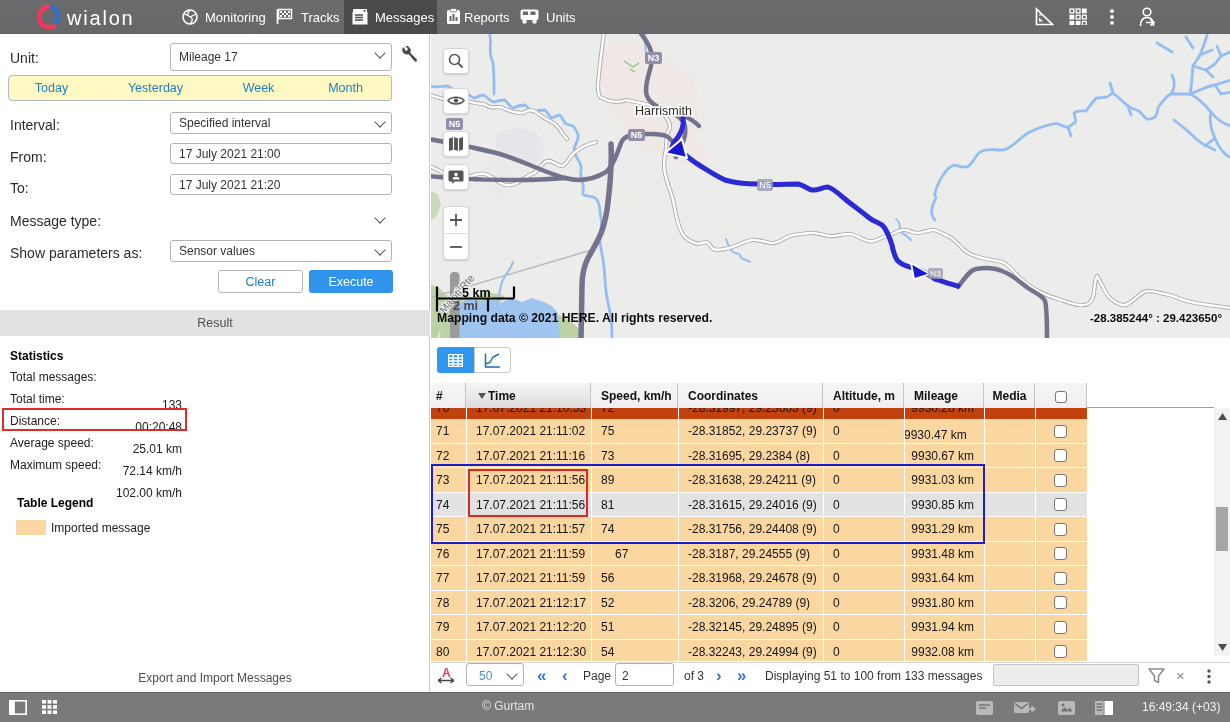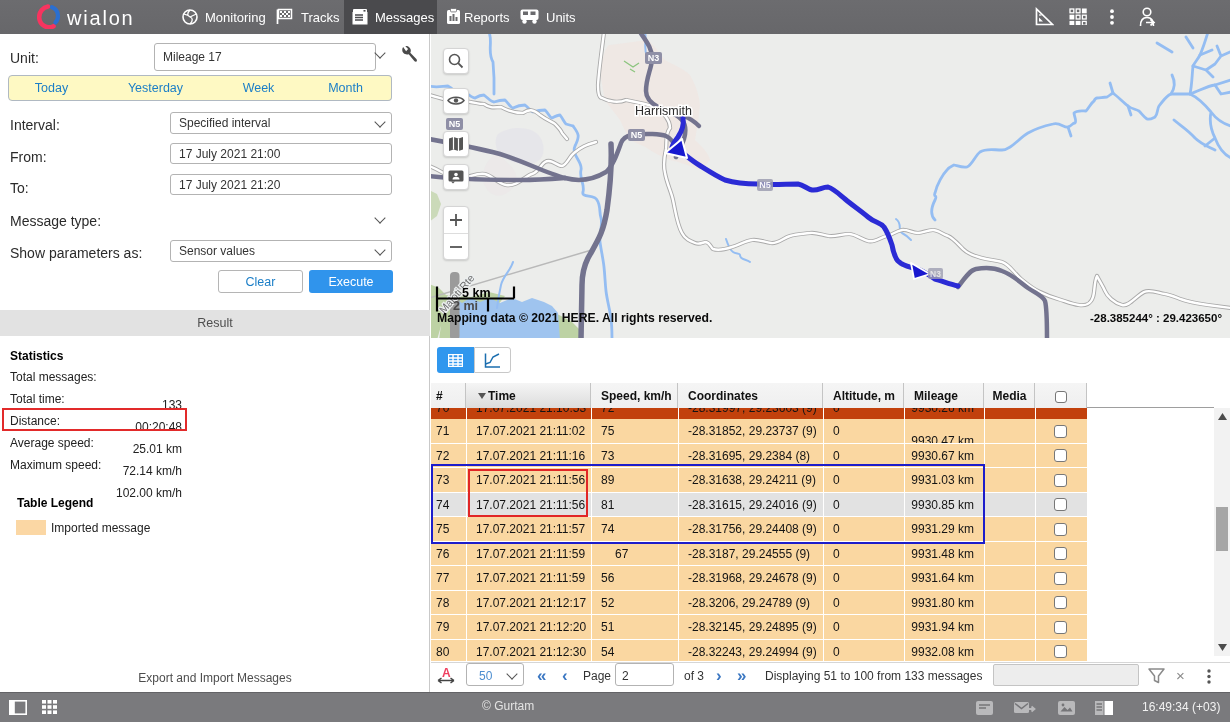--- a/index.html
+++ b/index.html
@@ -100,21 +100,21 @@
       <circle cx="3" cy="13.8" r="1.9" fill="#fff"></circle>
     </svg>
   <svg class="abs" style="left:1139px;top:7px" width="18" height="19" viewBox="0 0 18 19">
       <circle cx="8" cy="5" r="3.8" fill="none" stroke="#fff" stroke-width="1.6"></circle>
       <path d="M1.5 19 C1.5 12.5 4.5 10.5 8 10.5 C11.5 10.5 14.5 12.5 14.5 19" fill="none" stroke="#fff" stroke-width="1.6"></path>
       <path d="M7 15.5 h7 M11.5 12.5 l3.5 3 -3.5 3" fill="none" stroke="#fff" stroke-width="1.7"></path>
     </svg>
 </div>
 <div id="leftpanel">
   <div class="lbl" style="left:10px;top:16px">Unit:</div>
-  <div class="sel" style="left:154px;top:9px;width:222px;height:28px">Mileage 17</div>
+  <div class="sel" style="left:170px;top:9px;width:222px;height:28px">Mileage 17</div>
   <div class="chev" style="left:376px;top:15px"></div>
   <svg class="abs" style="left:402px;top:12px" width="15" height="17" viewBox="0 0 15 17">
       <path d="M1.2 1.1 C-0.2 2.9 -0.1 5.5 1.5 7.1 C2.9 8.5 5 8.9 6.7 8.2 L12.3 14.9 C13 15.8 14.3 15.9 15 15.1 L14.6 13.2 L8.3 6.7 C9.2 5 8.9 2.8 7.4 1.4 C6.3 0.3 4.8 -0.1 3.4 0.2 L6.1 3.1 L4.1 5.2 L1.2 1.1 Z" fill="#4a4a4a"></path>
     </svg>
   <div class="qbtn" style="left:8px;width:87px;border-radius:4px 0 0 4px">Today</div>
   <div class="qbtn" style="left:94px;width:124px;border-left:none">Yesterday</div>
   <div class="qbtn" style="left:217px;width:84px;border-left:none">Week</div>
   <div class="qbtn" style="left:300px;width:92px;border-left:none;border-radius:0 4px 4px 0">Month</div>
   <div class="lbl" style="left:10px;top:83px">Interval:</div>
   <div class="sel" style="left:170px;top:78px;width:222px;height:22px">Specified interval</div>
@@ -292,21 +292,21 @@
     <span class="cell" style="left:257px;top:-7px">-28.31997, 29.23603 (9)</span>
     <span class="cell" style="left:402px;top:-7px">0</span>
     <span class="cell" style="left:473px;top:-7px;width:70px;text-align:right">9930.26 km</span>
   </div>
 <div class="row" style="top:419.0px;height:24.5px;background:#fad7a1;border-bottom:1px solid #fff">
     <span class="cell" style="left:5px;top:5px">71</span>
     <span class="cell" style="left:45px;top:5px">17.07.2021 21:11:02</span>
     <span class="cell" style="left:170px;top:5px">75</span>
     <span class="cell" style="left:257px;top:5px">-28.31852, 29.23737 (9)</span>
     <span class="cell" style="left:402px;top:5px">0</span>
-    <span class="cell" style="left:473px;top:15px;width:70px;text-align:right">9930.47 km</span>
+    <span class="cell" style="left:473px;top:9px;width:70px;text-align:left">9930.47 km</span>
   </div>
 <div class="cb" style="left:1053.5px;top:424.5px"></div>
 <div class="row" style="top:443.5px;height:24.5px;background:#fad7a1;border-bottom:1px solid #fff">
     <span class="cell" style="left:5px;top:5px">72</span>
     <span class="cell" style="left:45px;top:5px">17.07.2021 21:11:16</span>
     <span class="cell" style="left:170px;top:5px">73</span>
     <span class="cell" style="left:257px;top:5px">-28.31695, 29.2384 (8)</span>
     <span class="cell" style="left:402px;top:5px">0</span>
     <span class="cell" style="left:473px;top:5px;width:70px;text-align:right">9930.67 km</span>
   </div>

